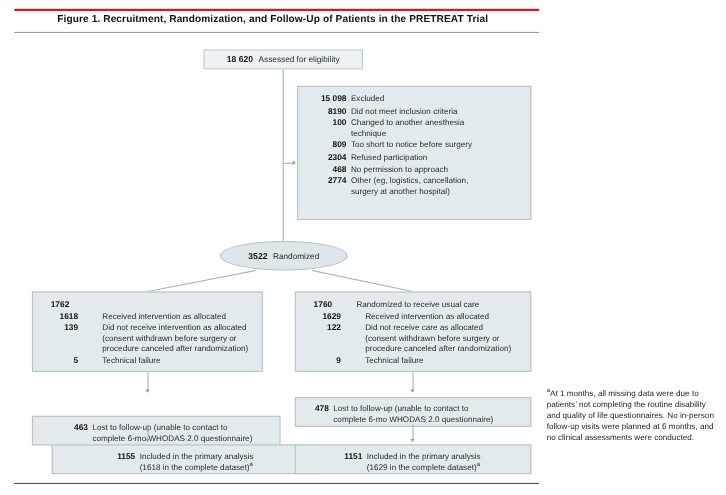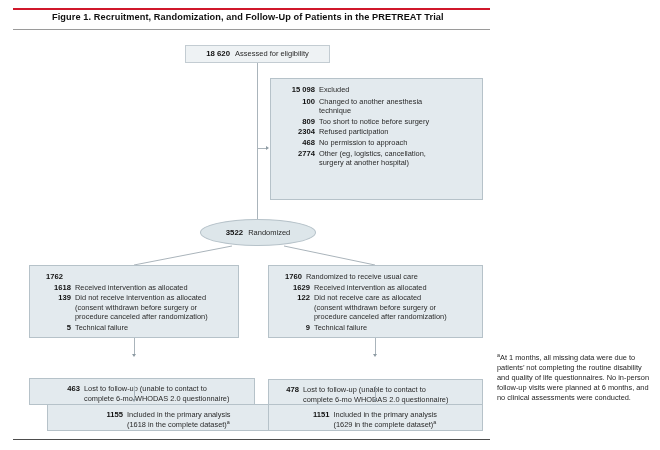--- a/index.html
+++ b/index.html
@@ -78,26 +78,26 @@
   
   #randomized-oval{left:200px;top:219px;width:116px;height:27px;}
   #randomized-oval .num{font-size:7.8px;}
   #randomized-oval .lbl{font-size:7.5px;margin-left:5px;flex:0 0 auto;}
 
   
   #arm-left{left:29px;top:265px;width:210px;height:73px;}
   #arm-right{left:268px;top:265px;width:215px;height:73px;}
   .arm .pad{padding:6px 5px 5px 3px;}
   .arm .num{width:30px;}
-  .arm .row{margin-bottom:1px;}
+  .arm .row{margin-bottom:1px;gap:18px;}
   .arm .row.lvl2 .num{width:38px;}
 
   
   #lost-left{left:29px;top:378px;width:226px;height:27px;padding-left:20px;}
-  #lost-right{left:268px;top:379px;width:215px;height:27px;}
+  #lost-right{left:268px;top:361px;width:215px;height:27px;}
   .lost .pad{padding:5px 5px 4px 4px;}
   .lost .num{width:26px;}
 
   
   #incl-left{left:47px;top:404px;width:244px;height:27px;}
   #incl-right{left:268px;top:404px;width:215px;height:27px;}
   .incl .pad{padding:5px 5px 4px 4px;
     display:flex;align-items:flex-start;justify-content:center;}
   .incl .num{width:auto;}
   .incl .lbl{flex:0 0 auto;}
@@ -145,20 +145,24 @@
   <div class="hline" style="left:257px;top:148px;width:9px;"></div>
   <div class="arrowrt" style="left:266px;top:145.5px;"></div>
 
   <div class="box" id="excluded-box">
     <div class="pad">
       <div class="row first">
         <span class="num">15 098</span>
         <span class="lbl">Excluded</span>
       </div>
       <div class="row">
+        <span class="num">8190</span>
+        <span class="lbl">Did not meet inclusion criteria</span>
+      </div>
+      <div class="row">
         <span class="num">100</span>
         <span class="lbl">
           <span>Changed to another anesthesia</span>
           <span class="cont">technique</span>
         </span>
       </div>
       <div class="row">
         <span class="num">809</span>
         <span class="lbl">Too short to notice before surgery</span>
       </div>

